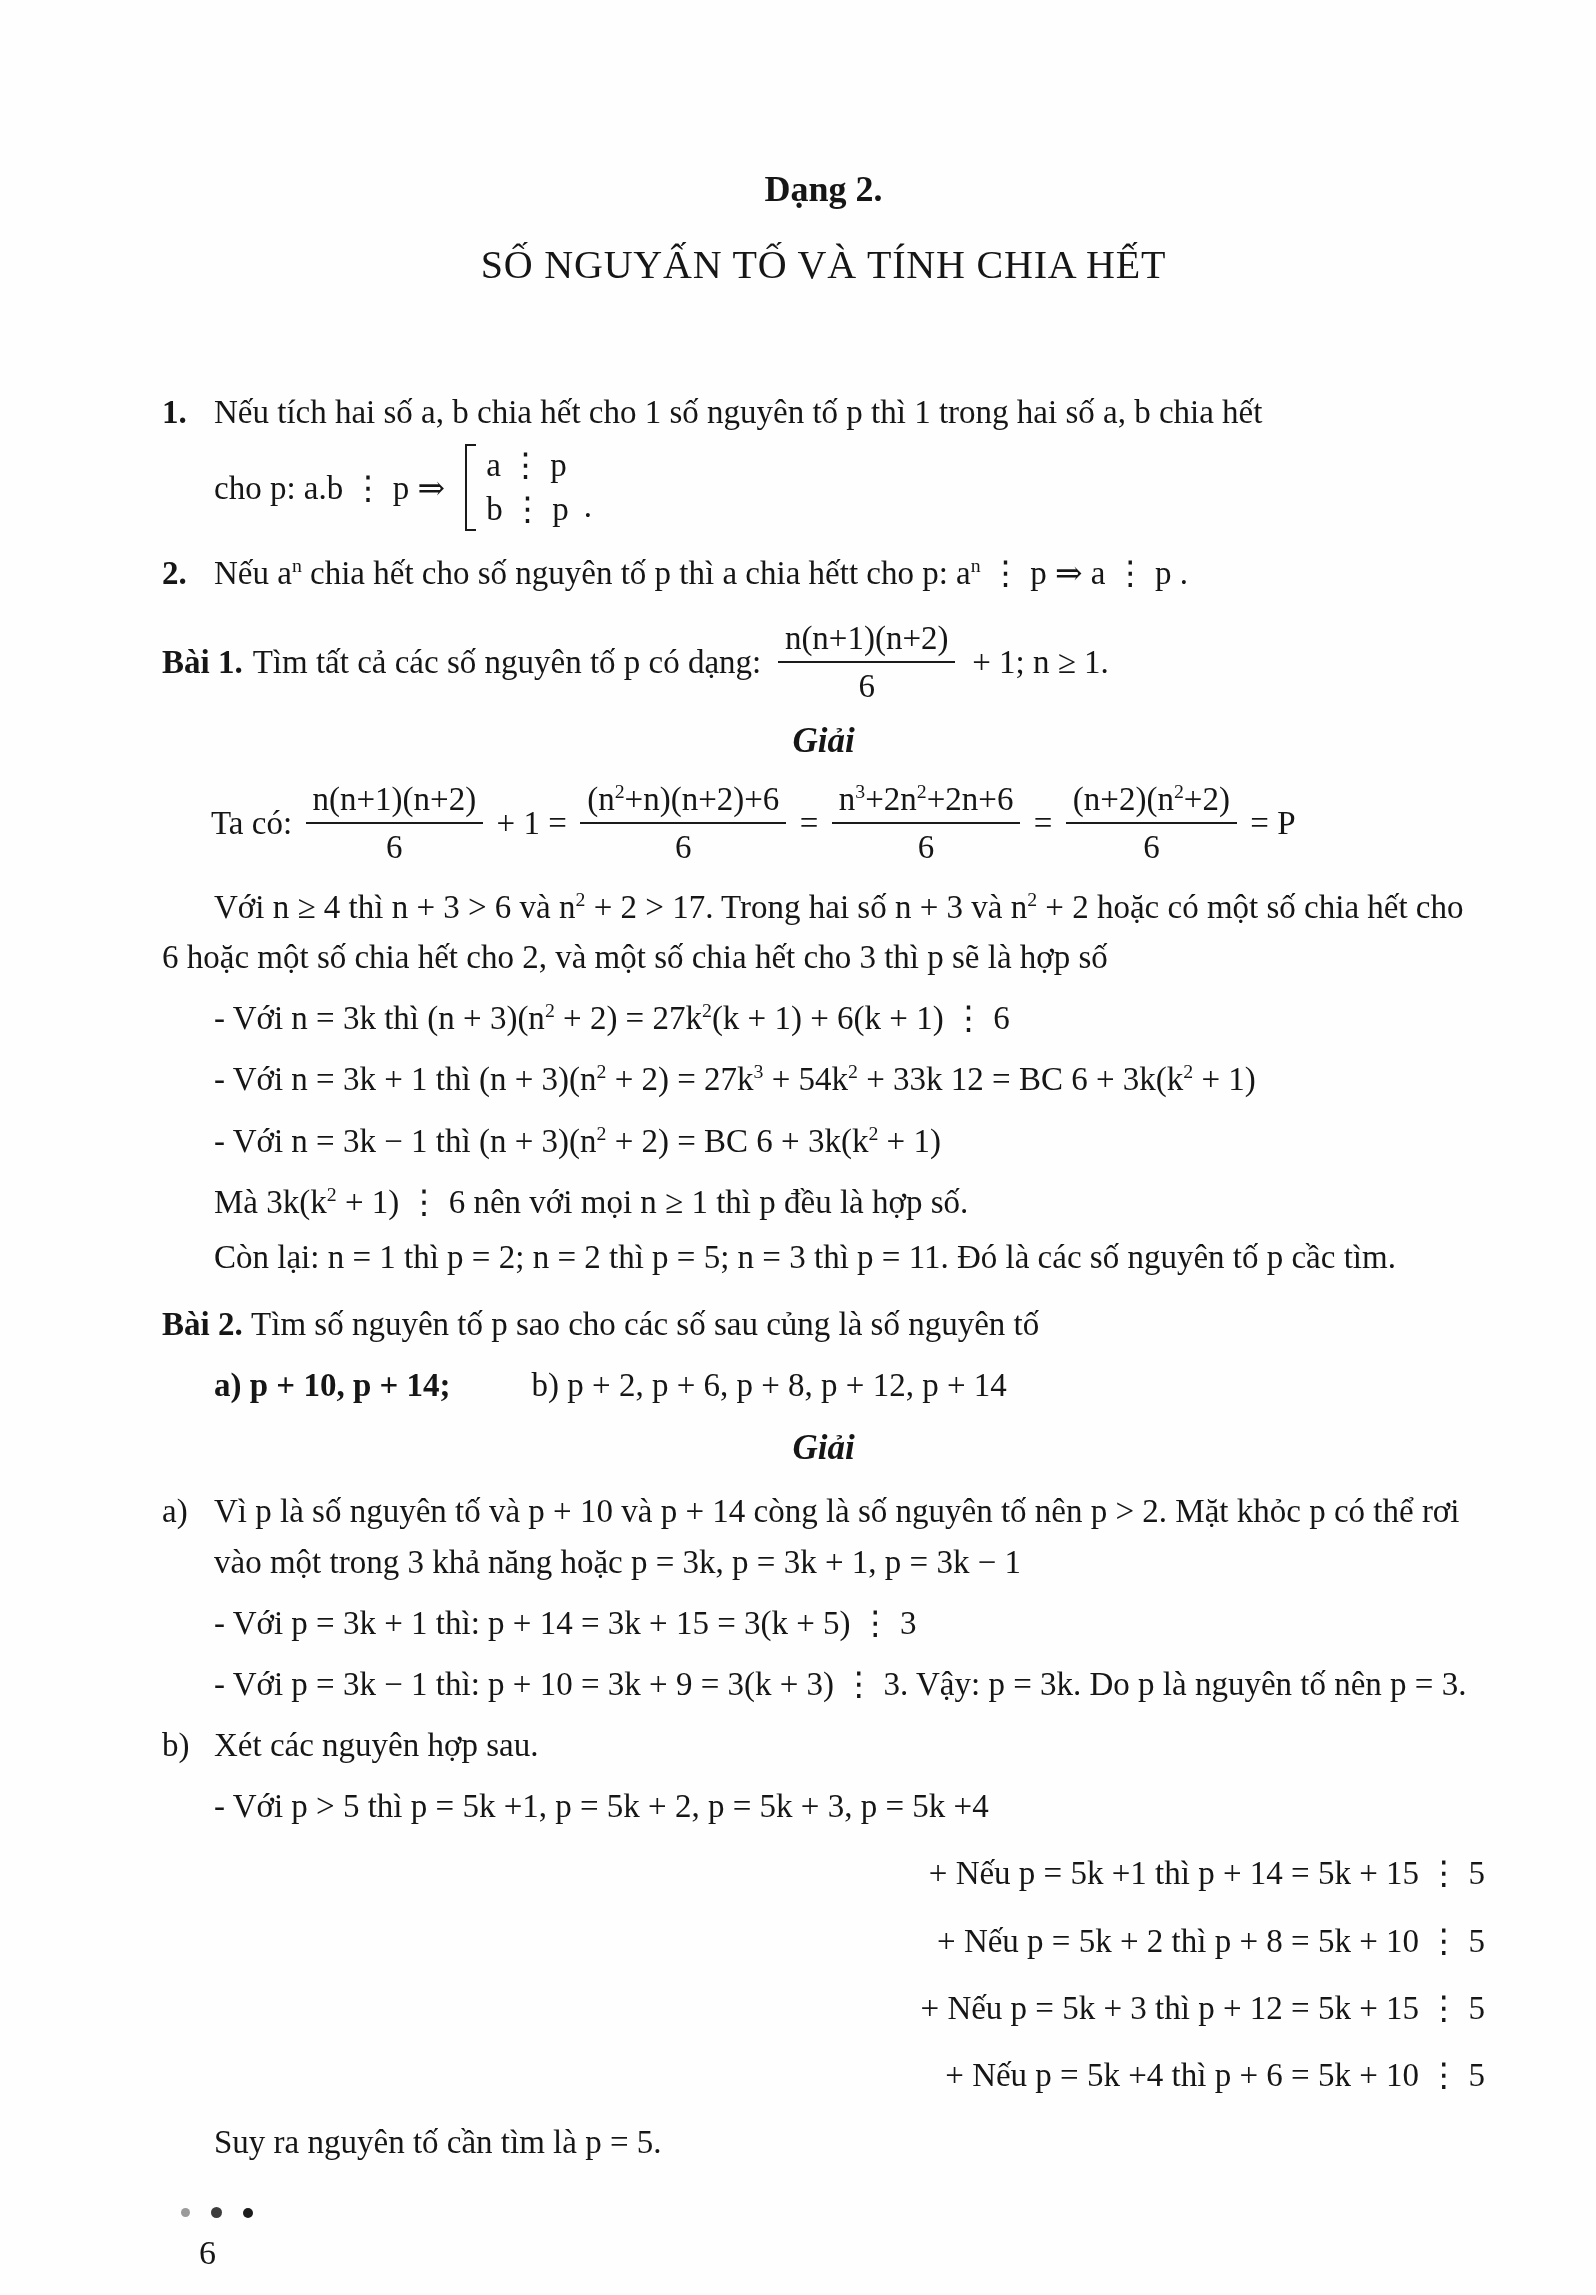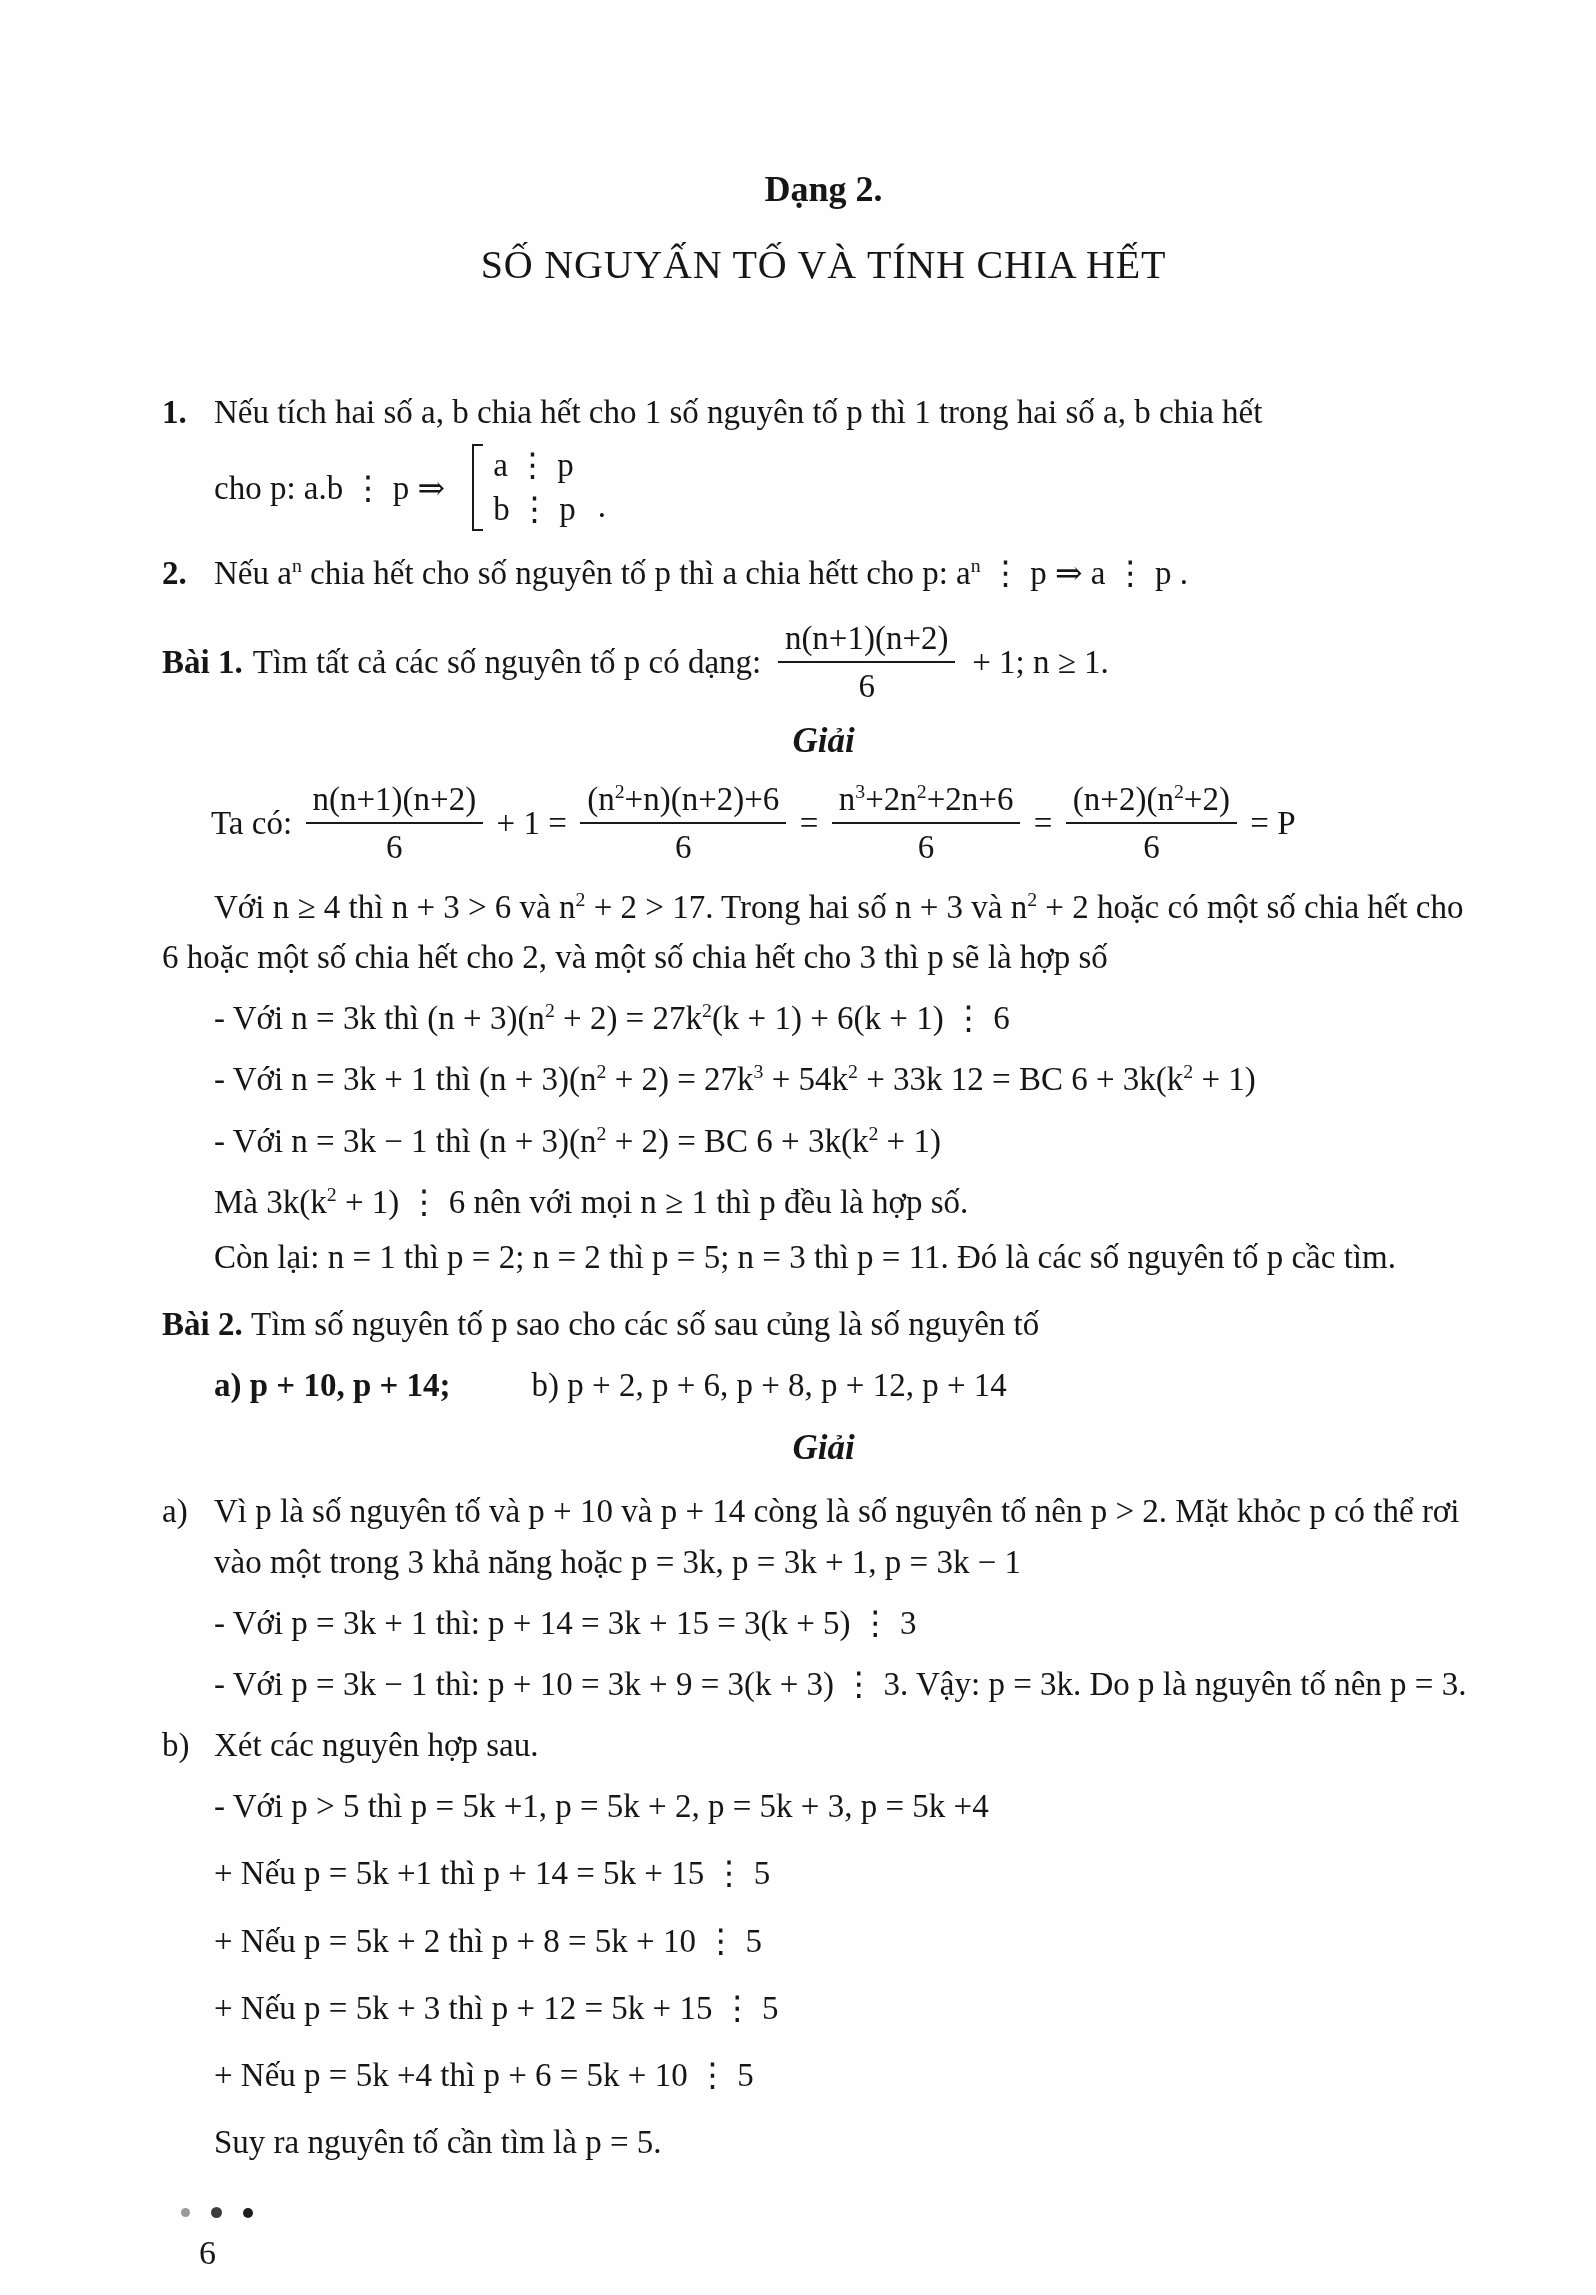--- a/index.html
+++ b/index.html
@@ -16,41 +16,41 @@
   .t1 { text-align:center; font-size:36px; font-weight:bold; margin-bottom:18.6px; }
   .t2 { text-align:center; font-size:40px; font-weight:normal; letter-spacing:0.8px; margin-bottom:91px; }
 
   .bold { font-weight:bold; }
   sup { font-size:0.6em; line-height:0; }
 
   .item { display:flex; margin-bottom:17px; }
   .inum { flex:0 0 52px; font-weight:bold; }
   .itext { flex:1; }
 
-  .mathline { display:inline-flex; align-items:center; gap:22px; margin-top:6.8px; }
+  .mathline { display:inline-flex; align-items:center; gap:15px; margin-top:6.8px; }
   .cases { display:inline-flex; align-items:stretch; margin-left:5px; }
   .bracket { width:11px; border-left:2.5px solid #1a1a1a; border-top:2.5px solid #1a1a1a; border-bottom:2.5px solid #1a1a1a; }
   .crows { display:flex; flex-direction:column; padding-left:10px; line-height:1.32; }
   .enddot { align-self:flex-end; }
 
   .frac { display:inline-flex; flex-direction:column; text-align:center; vertical-align:middle; margin:0 6.8px; line-height:1.22; }
   .frac .fnum { padding:0 6.8px 2.5px; border-bottom:2.5px solid #1a1a1a; }
   .frac .fden { padding-top:2.5px; }
 
   .bai-head { display:flex; align-items:center; flex-wrap:wrap; gap:10px; margin:20px 0 8.4px; }
   .bai-head2 { margin:17px 0 0; }
   .bai-head2 .lbl { margin-right:8.4px; }
 
   .giai { text-align:center; font-weight:bold; font-style:italic; font-size:35px; margin:7px 0 12px; }
 
   .eq { display:flex; align-items:center; gap:6.8px; padding-left:49px; margin:10px 0 15px; }
 
   .ind { text-indent:52px; margin:5px 0; }
   .pad { padding-left:52px; margin:11px 0; }
-  .sp  { margin:17px 0; }
+  .sp  { margin:17px 0;text-align:right; }
 
   .hang { display:flex; margin:8.4px 0; }
   .hang .marker { flex:0 0 52px; }
   .hang .htext { flex:1; }
 
   .abA { display:inline-block; margin-right:81px;font-weight:bold; }
 
   .footer-dots { position:absolute; left:181px; top:2207px; display:flex; align-items:center; gap:21px; }
   .dot { border-radius:50%; display:inline-block; }
   .d1 { width:9.3px; height:9.3px; background:#9a9a9a; }

